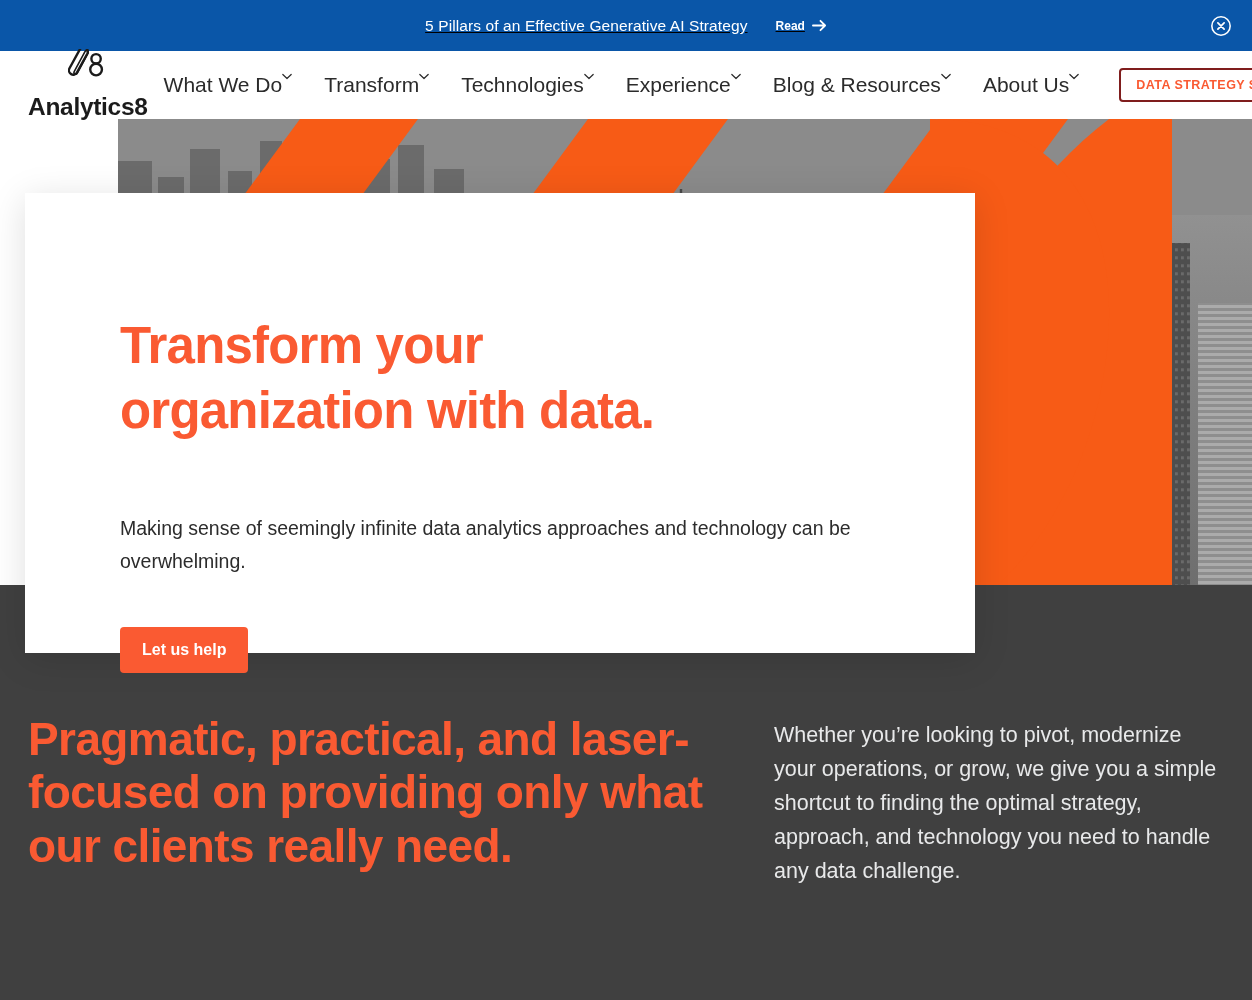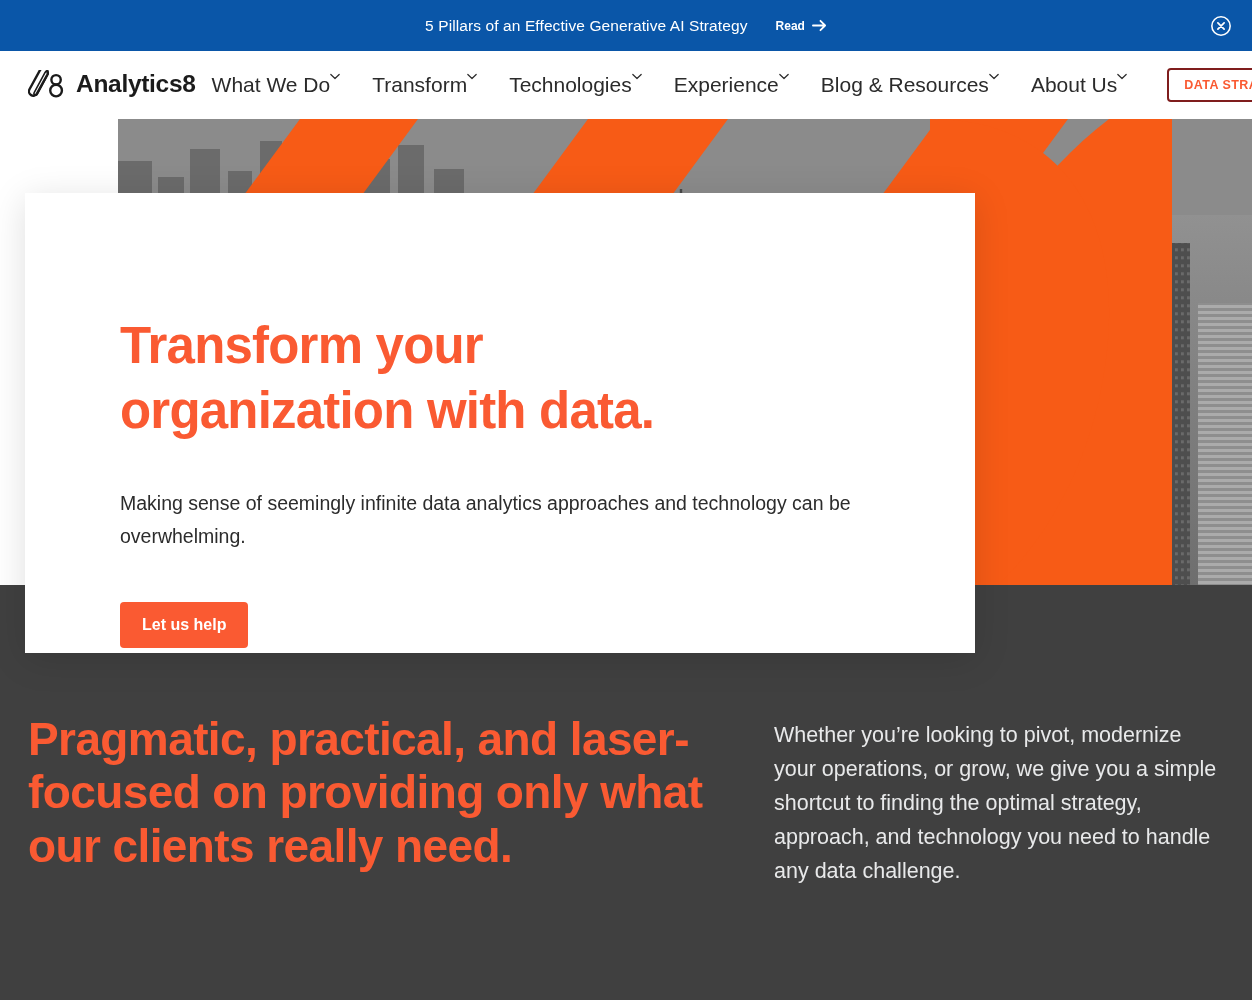--- a/index.html
+++ b/index.html
@@ -10,20 +10,21 @@
     overflow:hidden;
   }
 
   
   .banner {
     position:relative;
     height:51px;
     background:#0A56A8;
     display:flex; align-items:center; justify-content:center;
     gap:28px;
+    text-decoration:underline;
   }
   .banner-text {
     color:#ffffff; font-size:15.5px; letter-spacing:.1px;
   }
   .banner-cta {
     display:inline-flex; align-items:center; gap:7px;
     color:#ffffff; font-size:12px; font-weight:700;
     text-decoration:none; cursor:pointer;
   }
   .banner-cta .arrow { display:block; width:15px; height:15px; }
@@ -33,21 +34,21 @@
   }
 
   
   .header {
     position:relative; z-index:40;
     height:68px;
     background:#ffffff;
     display:flex; align-items:center;
     padding:0 30px 0 28px;
   }
-  .logo { display:flex; align-items:flex-start; gap:8px; cursor:pointer; text-decoration:none; }
+  .logo { display:flex; align-items:center; gap:14px; cursor:pointer; text-decoration:none;flex-direction:column; }
   .logo-mark { width:40px; height:30px; display:block; }
   .logo-word {
     font-size:24.5px; font-weight:700; color:#1B1B1B; letter-spacing:-.3px;
   }
   .nav {
     display:flex; align-items:center; gap:0;
     margin-left:auto;
   }
   .nav-item {
     display:inline-flex; align-items:flex-start; 
@@ -83,21 +84,21 @@
     z-index:10;
     padding:120px 0 0 95px;
   }
   .hero-title {
     font-size:51px; line-height:1.28;
     font-weight:700; color:#FA5A32;
     letter-spacing:-.8px;
     max-width:700px;
   }
   .hero-sub {
-    margin-top:43px;
+    margin-top:68px;
     font-size:19.5px; line-height:1.72;
     color:#2C2C2C; max-width:745px;
   }
   .hero-btn {
     margin-top:48px;
     display:inline-flex; align-items:center; justify-content:center;
     height:46px; padding:0 22px;
     background:#FA5A32; color:#ffffff;
     font-size:16px; font-weight:700;
     border-radius:4px; border:none; cursor:pointer;

